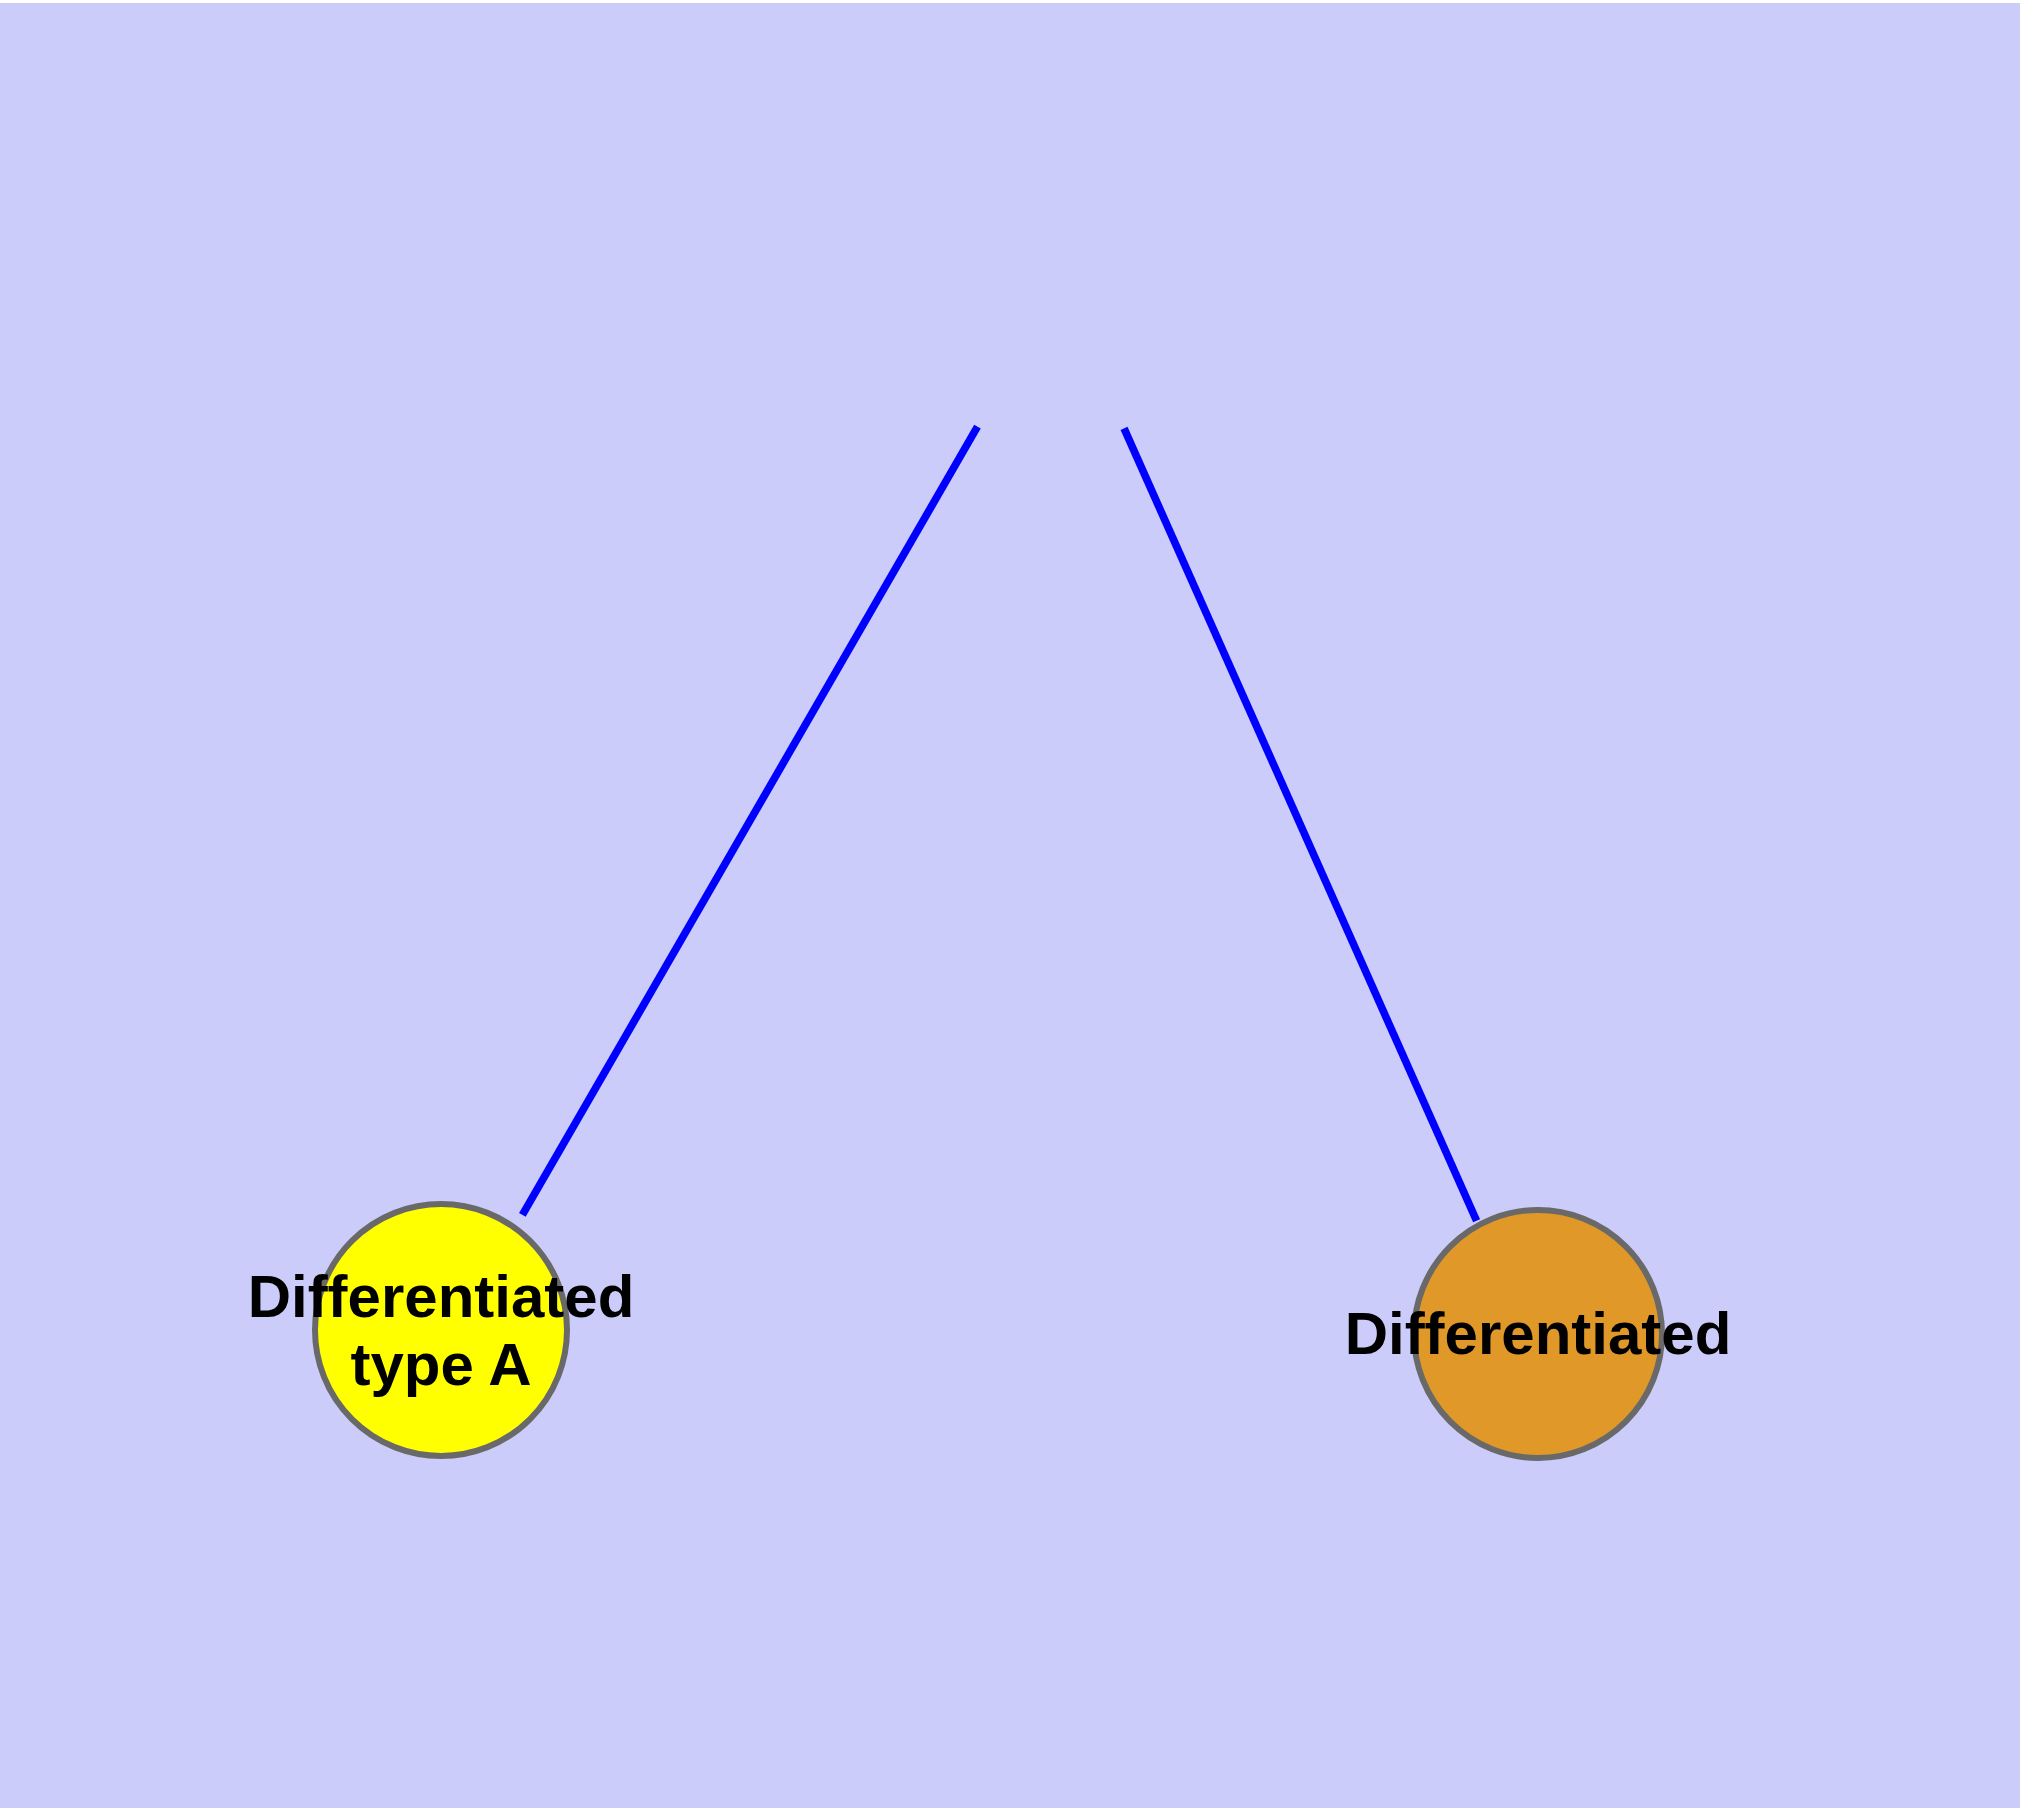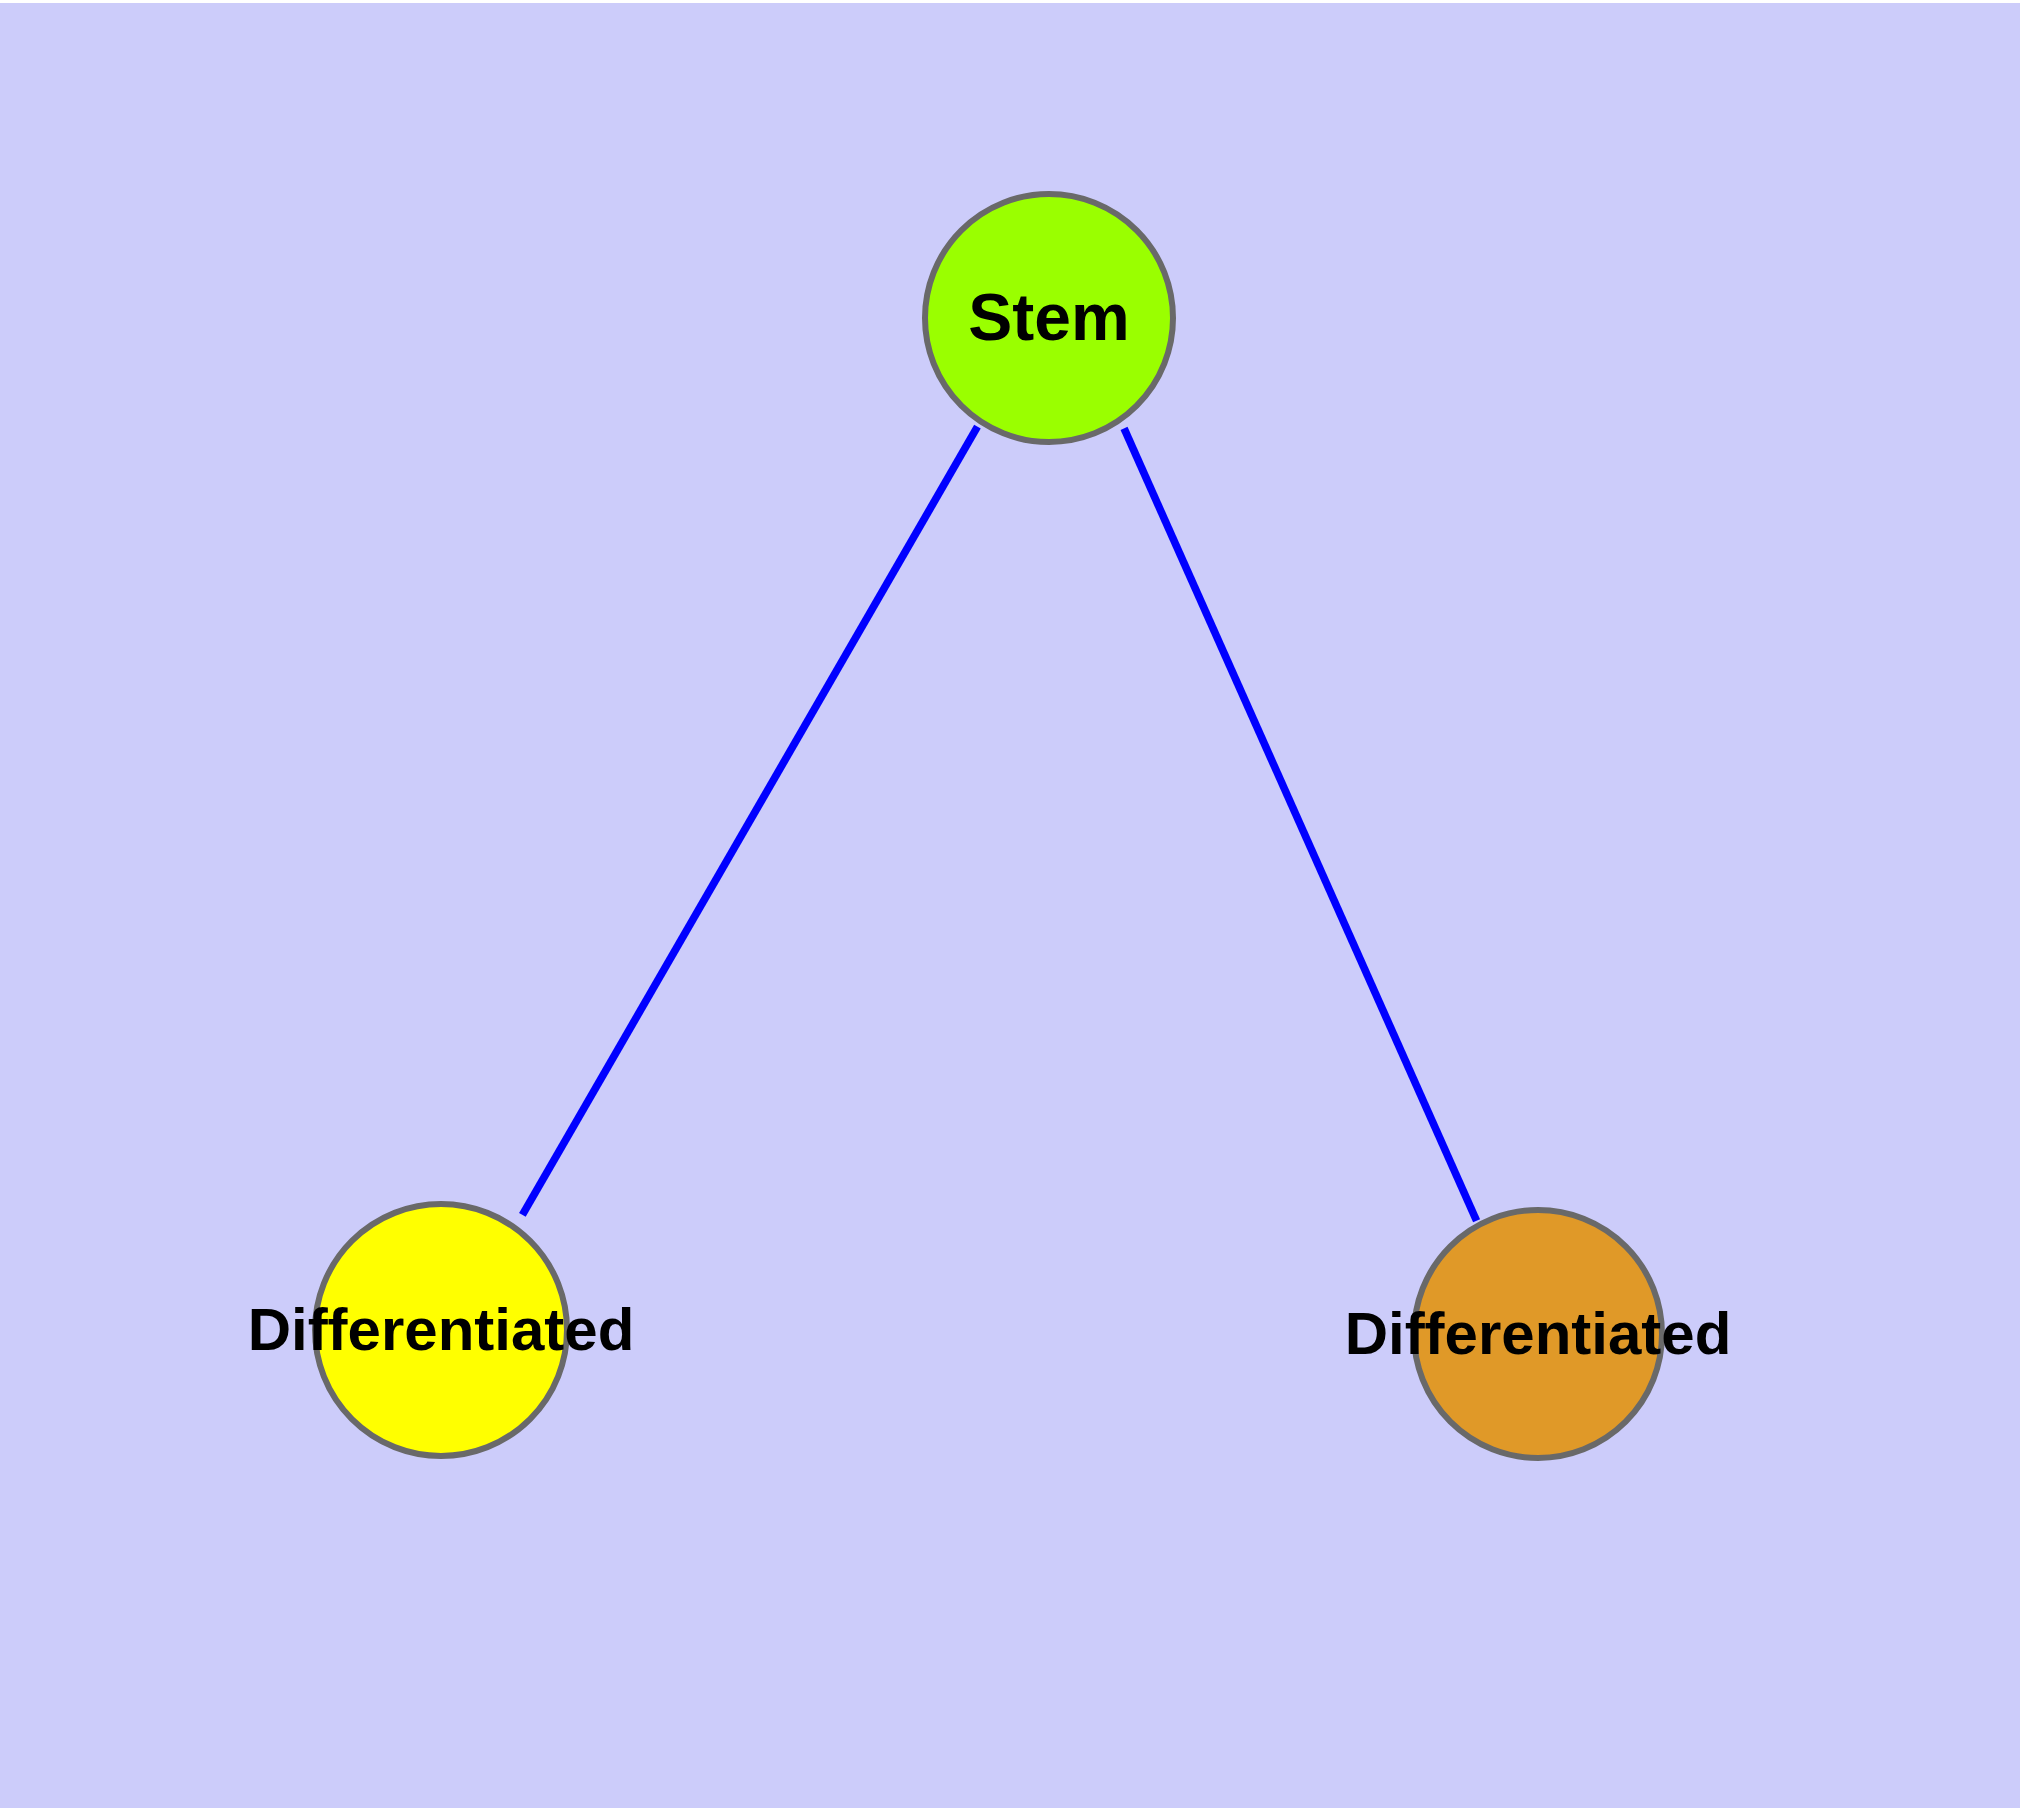--- a/index.html
+++ b/index.html
@@ -82,26 +82,23 @@
 </head>
 <body>
 
 <div id="graph-canvas" style="background: rgb(204, 204, 250);">
 
   <svg id="edge-layer" viewBox="0 0 2384 2130">
     <line x1="1153" y1="500" x2="616" y2="1430" stroke="#0000ff" stroke-width="9" stroke-linecap="butt"></line>
     <line x1="1326" y1="502" x2="1742" y2="1437" stroke="#0000ff" stroke-width="9" stroke-linecap="butt"></line>
   </svg>
 
-  <div class="node" id="node-stem" style="left: 922px; top: 188px; width: 254px; height: 254px; background: rgb(154, 255, 0); border-color: rgb(105, 105, 105); border-width: 6px;">
-    <span class="node-label">Stem</span>
-  </div>
 
   <div class="node" id="node-diff-a" style="left: 312px; top: 1198px; width: 258px; height: 258px; background: rgb(255, 255, 0); border-color: rgb(105, 105, 105); border-width: 6px;">
-    <span class="node-label"><span>Differentiated</span><br></span>
+    <span class="node-label"><span>Differentiated</span><br><span>type A</span></span>
   </div>
 
   <div class="node" id="node-diff-b" style="left: 1411px; top: 1204px; width: 254px; height: 254px; background: rgb(224, 153, 40); border-color: rgb(105, 105, 105); border-width: 6px;">
     <span class="node-label"><span>Differentiated</span><br></span>
   </div>
 
 </div>
 
 
 </body></html>

